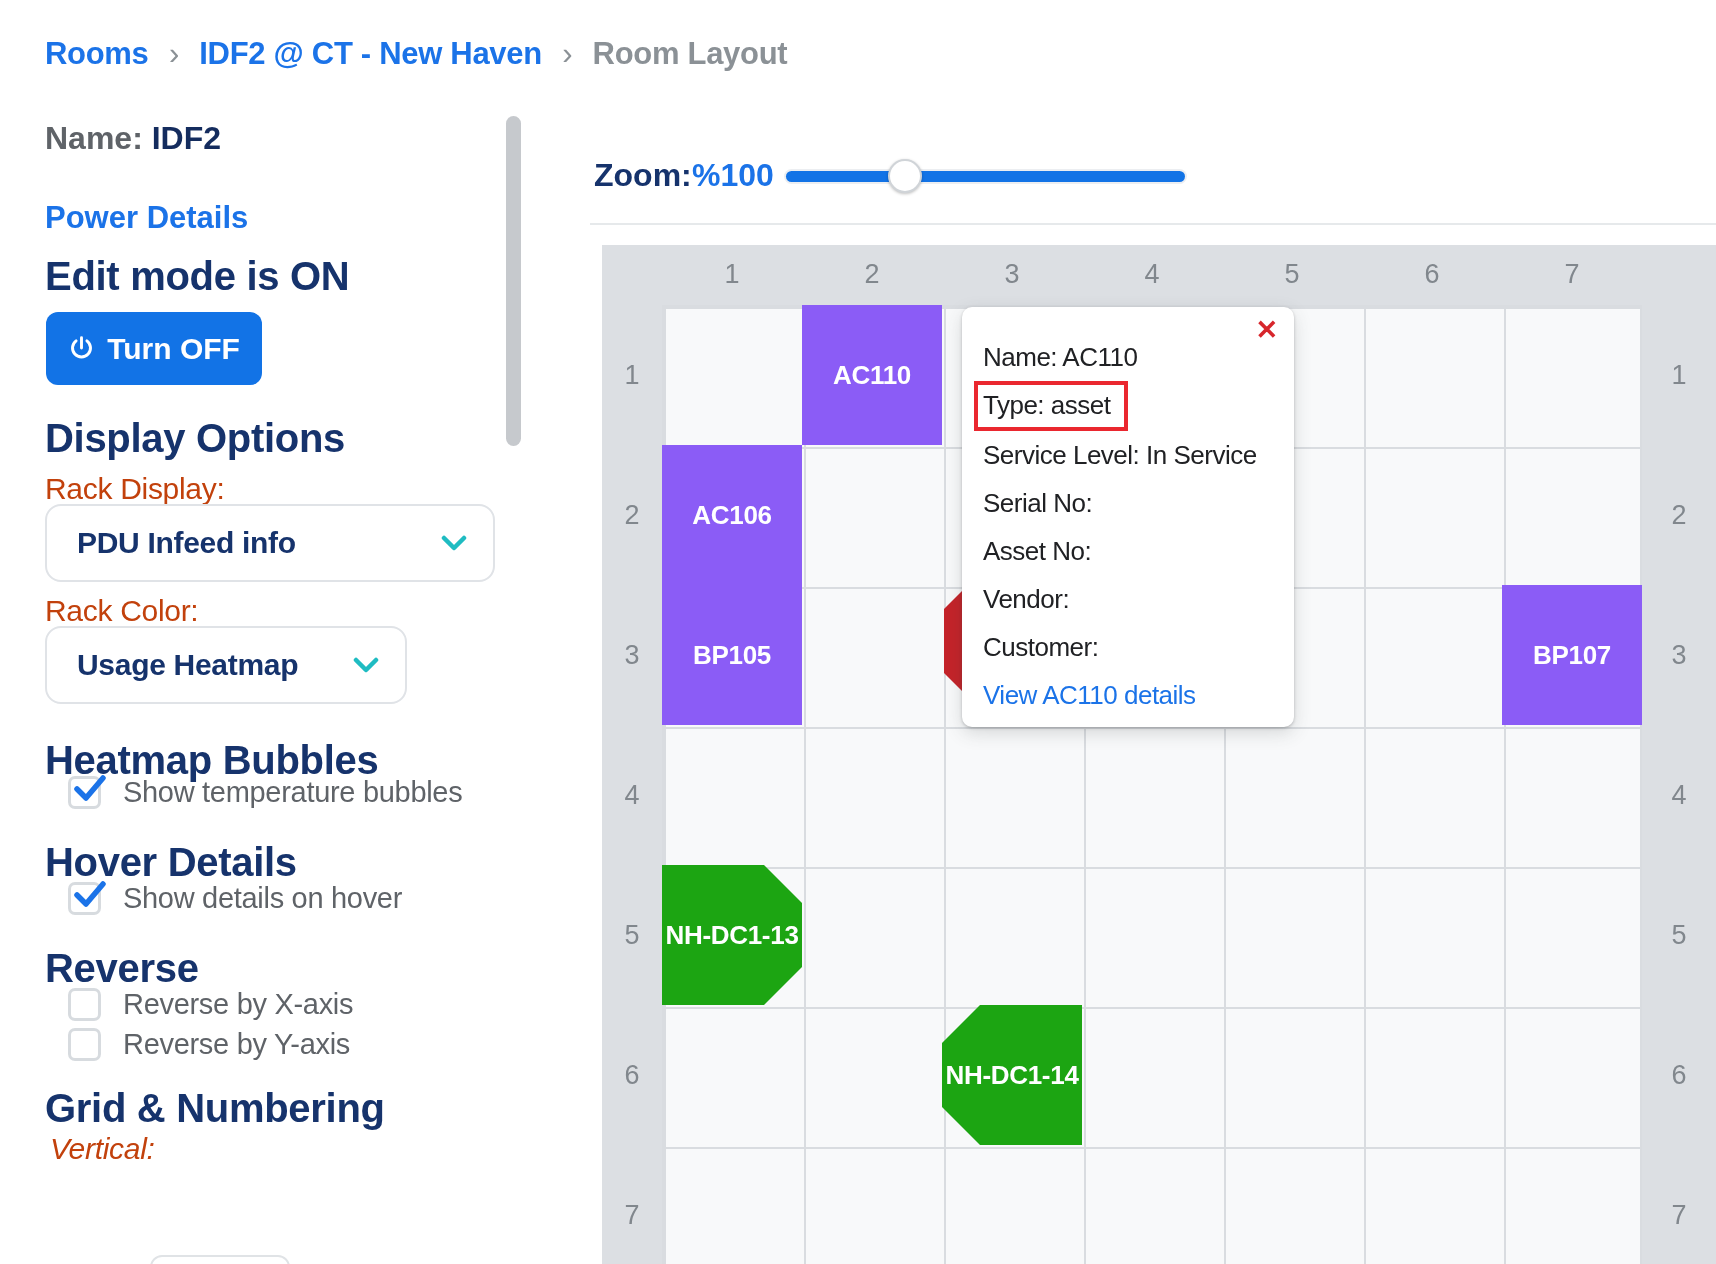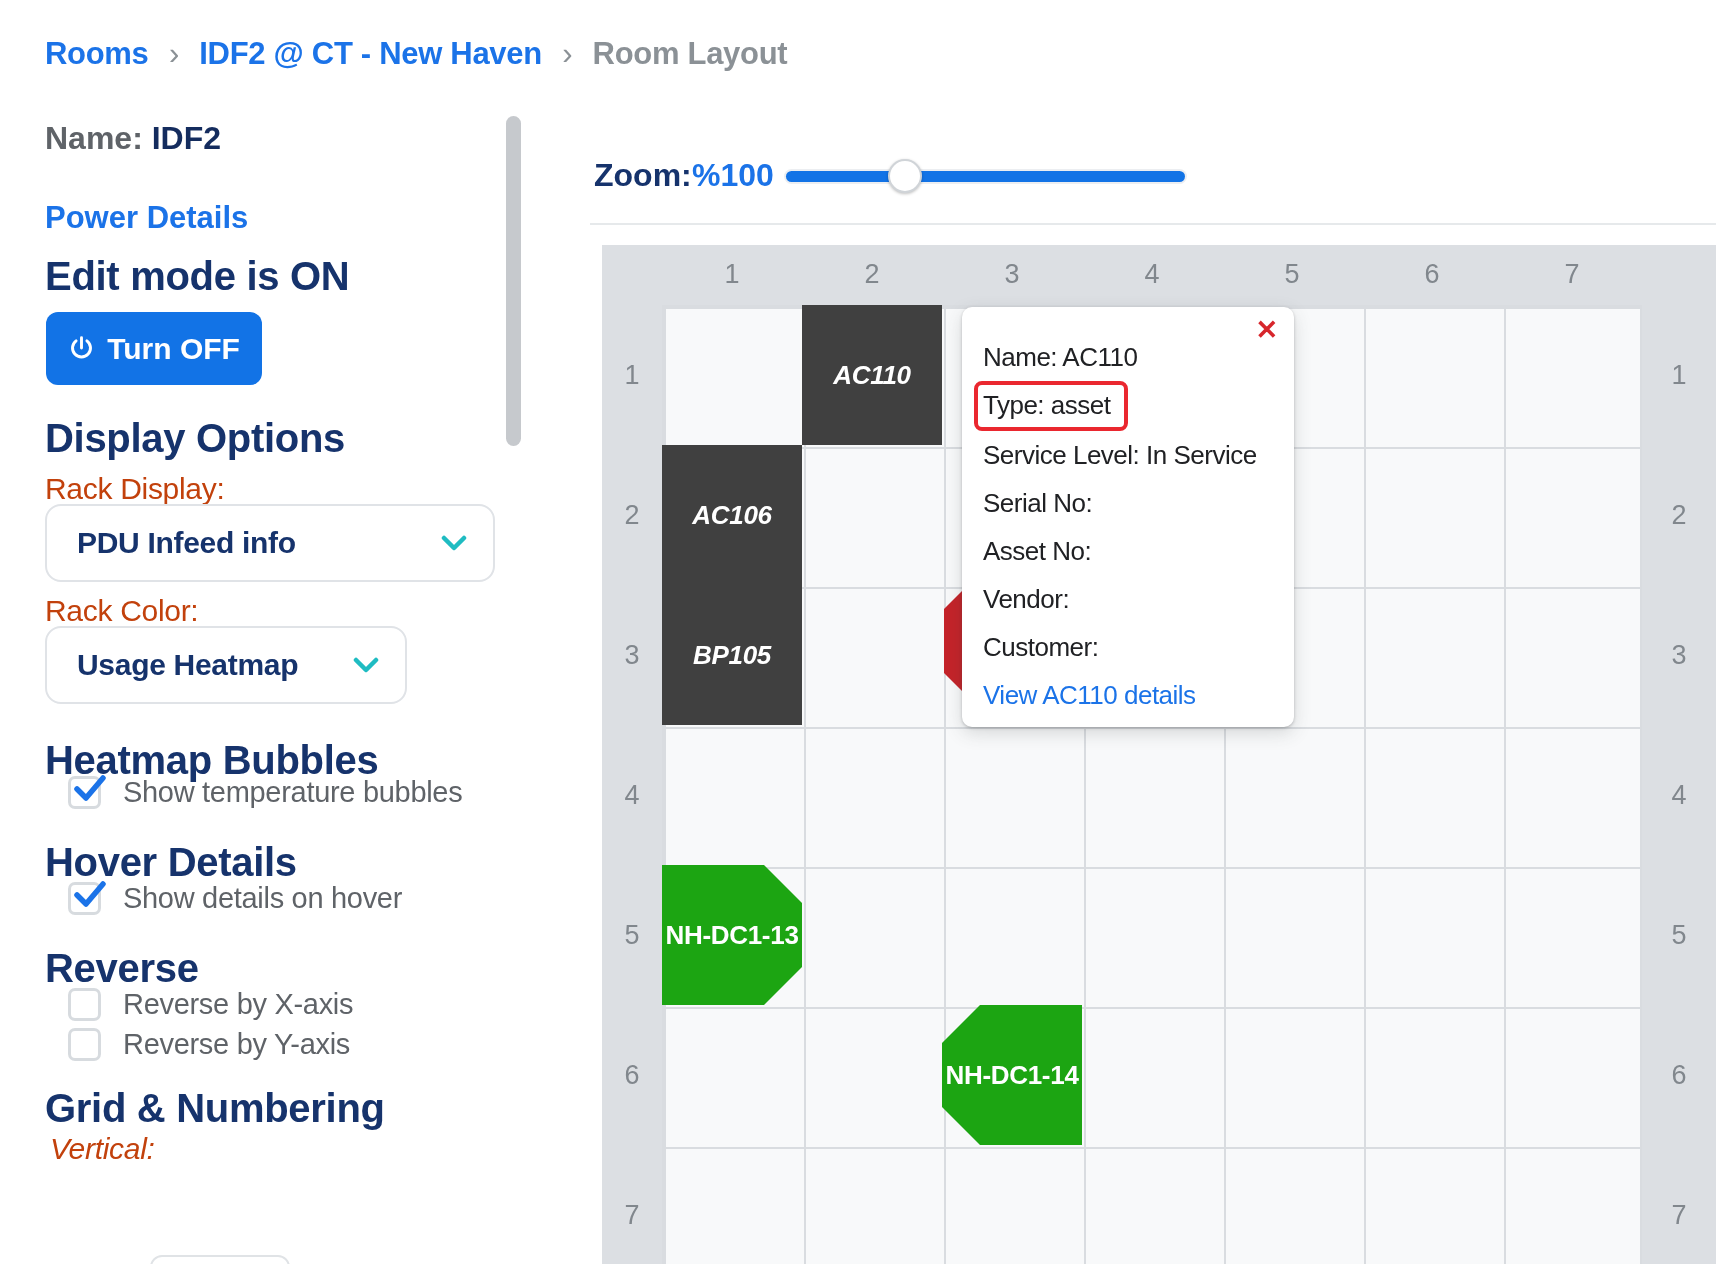--- a/index.html
+++ b/index.html
@@ -71,42 +71,42 @@
   .row-label { width:60px; height:140px; line-height:140px; }
   .row-label.right { left:1040px; width:74px; }
   #cells { left:60px; top:60px; width:980px; height:980px; background:#f8f9fa;
     border:2px solid #d9dce0;
     background-image:
       repeating-linear-gradient(to right,  #d9dce0 0 2px, transparent 2px 140px),
       repeating-linear-gradient(to bottom, #d9dce0 0 2px, transparent 2px 140px); }
   #racks { left:60px; top:60px; width:980px; height:980px; }
   .rack { position:absolute; width:140px; height:140px; display:flex; align-items:center; justify-content:center;
     color:#fff; font-size:26px; font-weight:600; letter-spacing:-0.3px; cursor:pointer; }
-  .rack.blue { background:#404040;font-style:italic; }
+  .rack.blue { background:#8b5cf6; }
   .rack.green { background:#1ca512; filter:drop-shadow(3px 3px 3px rgba(0,0,0,.28)); }
   .rack.red { background:#c42329; }
   #rack-ac110 { left:140px; top:0; }
   #rack-ac106 { left:0; top:140px; }
   #rack-bp105 { left:0; top:280px; }
   #rack-red   { left:282px; top:266px; width:136px;
     clip-path:polygon(38px 0, calc(100% - 38px) 0, 100% 38px, 100% calc(100% - 38px),
       calc(100% - 38px) 100%, 38px 100%, 0 calc(100% - 38px), 0 38px); }
   #rack-bp107 { left:840px; top:280px; }
   #rack-nhdc13 { left:0; top:560px;
     clip-path:polygon(0 0, calc(100% - 38px) 0, 100% 38px, 100% calc(100% - 38px), calc(100% - 38px) 100%, 0 100%); }
   #rack-nhdc14 { left:280px; top:700px;
     clip-path:polygon(38px 0, 100% 0, 100% 100%, 38px 100%, 0 calc(100% - 38px), 0 38px); }
 
   
   #tooltip { left:962px; top:307px; width:332px; height:420px; background:#fff; border-radius:10px;
     box-shadow:0 1px 3px rgba(60,64,67,.30), 0 6px 18px rgba(60,64,67,.18);
     padding:26px 18px 18px 21px; z-index:5; }
   #tooltip .tline { font-size:26px; letter-spacing:-0.5px; line-height:48px; white-space:nowrap; color:#202124; }
   #tooltip-close { position:absolute; top:10px; right:16px; color:#d7262c; font-size:27px; font-weight:700; cursor:pointer; line-height:1; }
-  #type-highlight { display:inline-block; border:4px solid #ea272f; border-radius:8px;
+  #type-highlight { display:inline-block; border:4px solid #ea272f; border-radius:0;
     padding:0 14px 2px 5px; margin-left:-9px; line-height:40px; }
   #tooltip-link { color:#1b73e8; font-weight:400; cursor:pointer; }
 
   .chev { flex:0 0 auto; }
 </style>
 </head>
 <body>
 
 <div id="page">
 
@@ -223,20 +223,21 @@
     <span class="axis-label row-label right" style="top:760px">6</span>
     <span class="axis-label row-label right" style="top:900px">7</span>
 
     <div id="cells" class="abs"></div>
 
     <div id="racks" class="abs">
       <div id="rack-ac110" class="rack blue">AC110</div>
       <div id="rack-ac106" class="rack blue">AC106</div>
       <div id="rack-bp105" class="rack blue">BP105</div>
       <div id="rack-red" class="rack red"></div>
+      <div id="rack-bp107" class="rack blue">BP107</div>
       <div id="rack-nhdc13" class="rack green">NH-DC1-13</div>
       <div id="rack-nhdc14" class="rack green">NH-DC1-14</div>
     </div>
   </div>
 
   <div id="tooltip" class="abs">
     <span id="tooltip-close">✕</span>
     <div class="tline">Name: AC110</div>
     <div class="tline"><span id="type-highlight">Type: asset</span></div>
     <div class="tline">Service Level: In Service</div>

